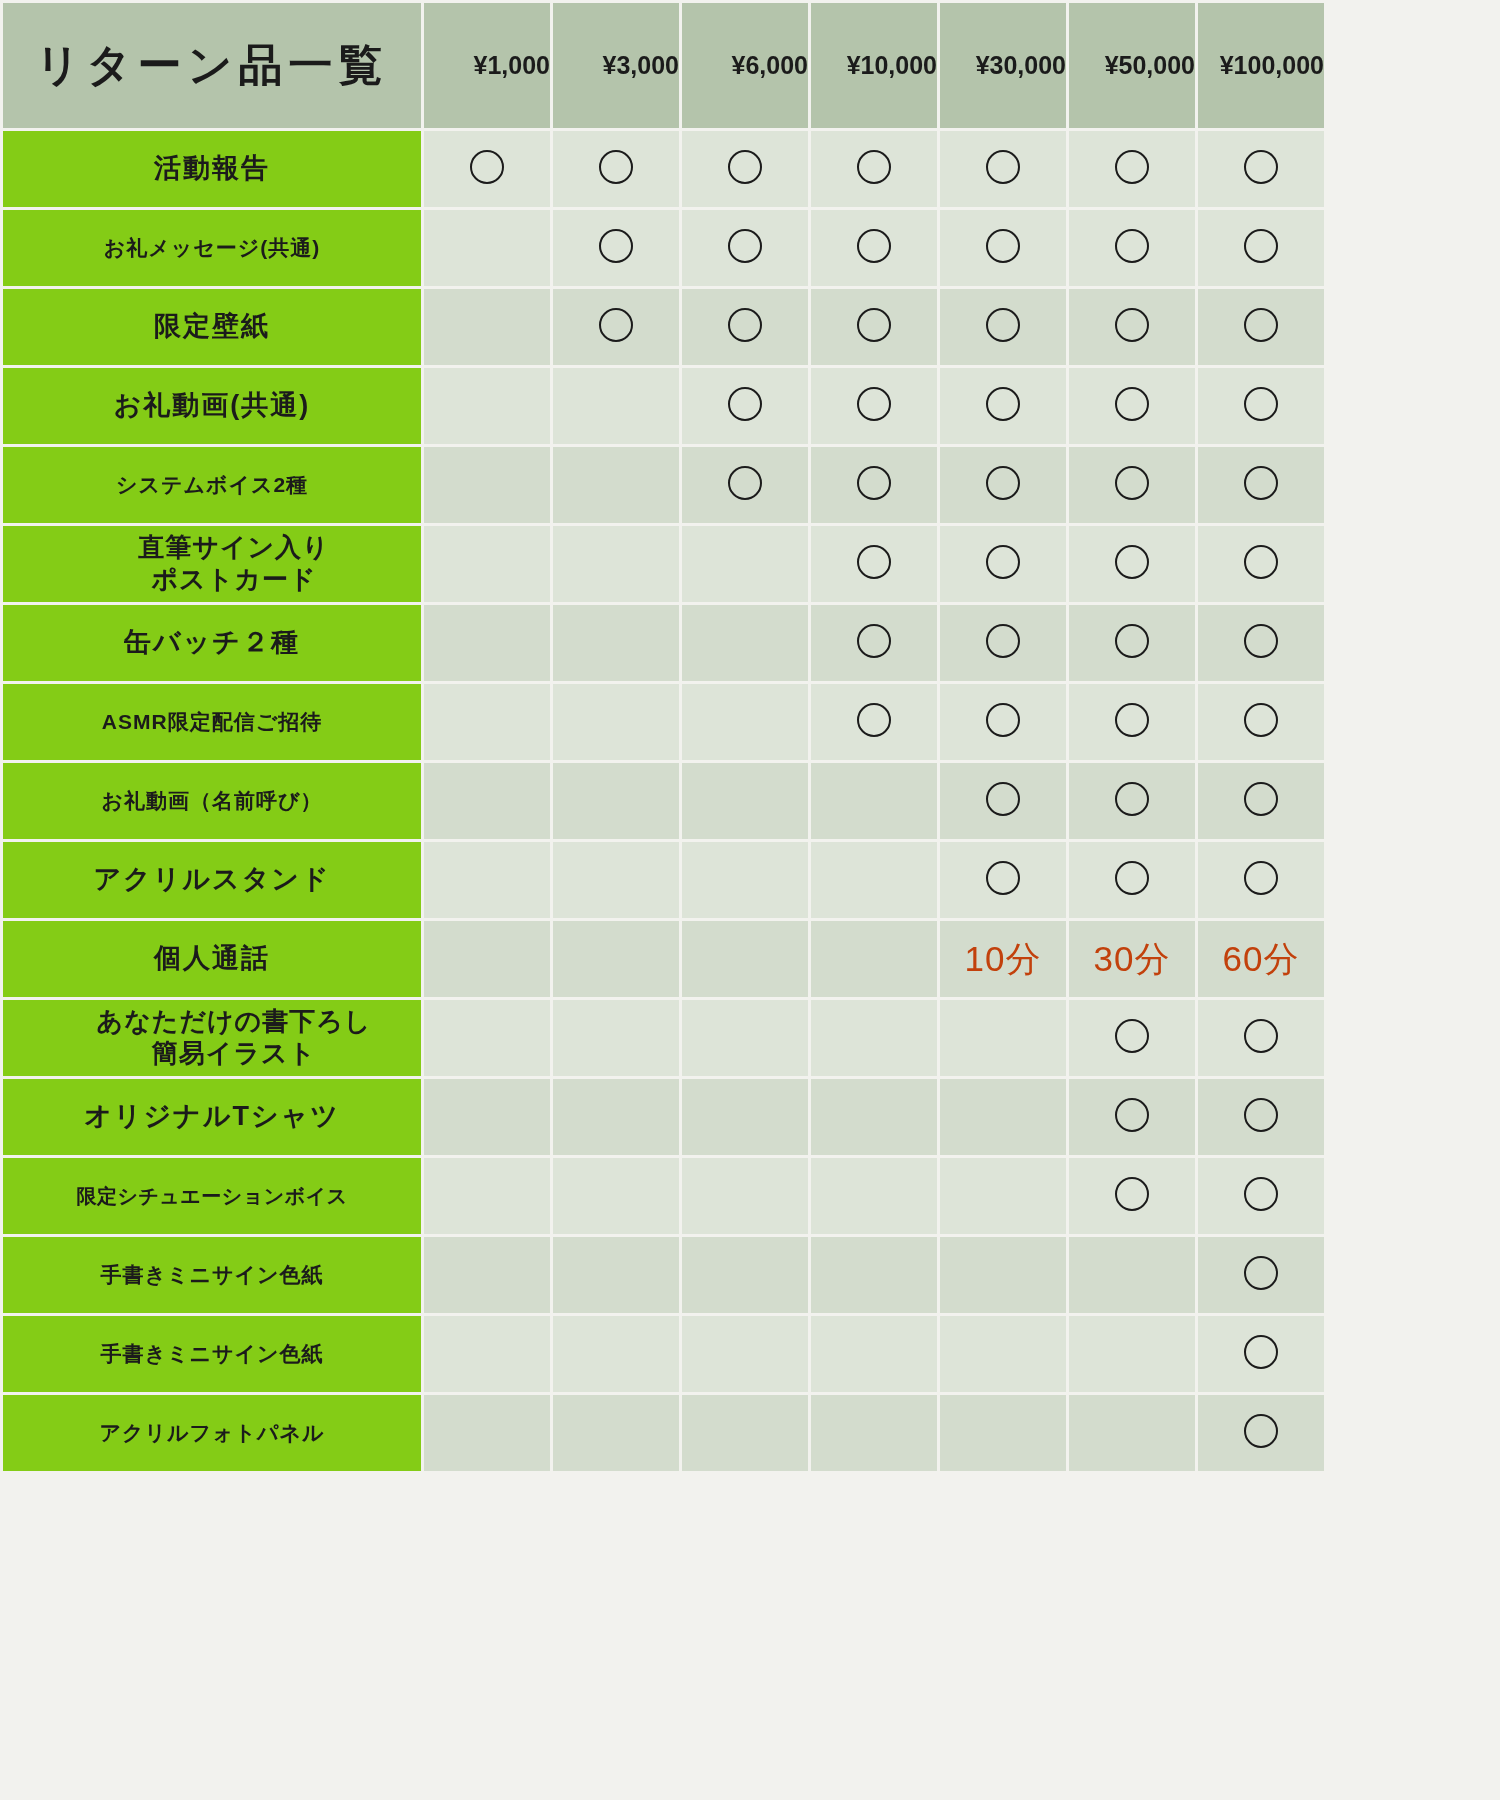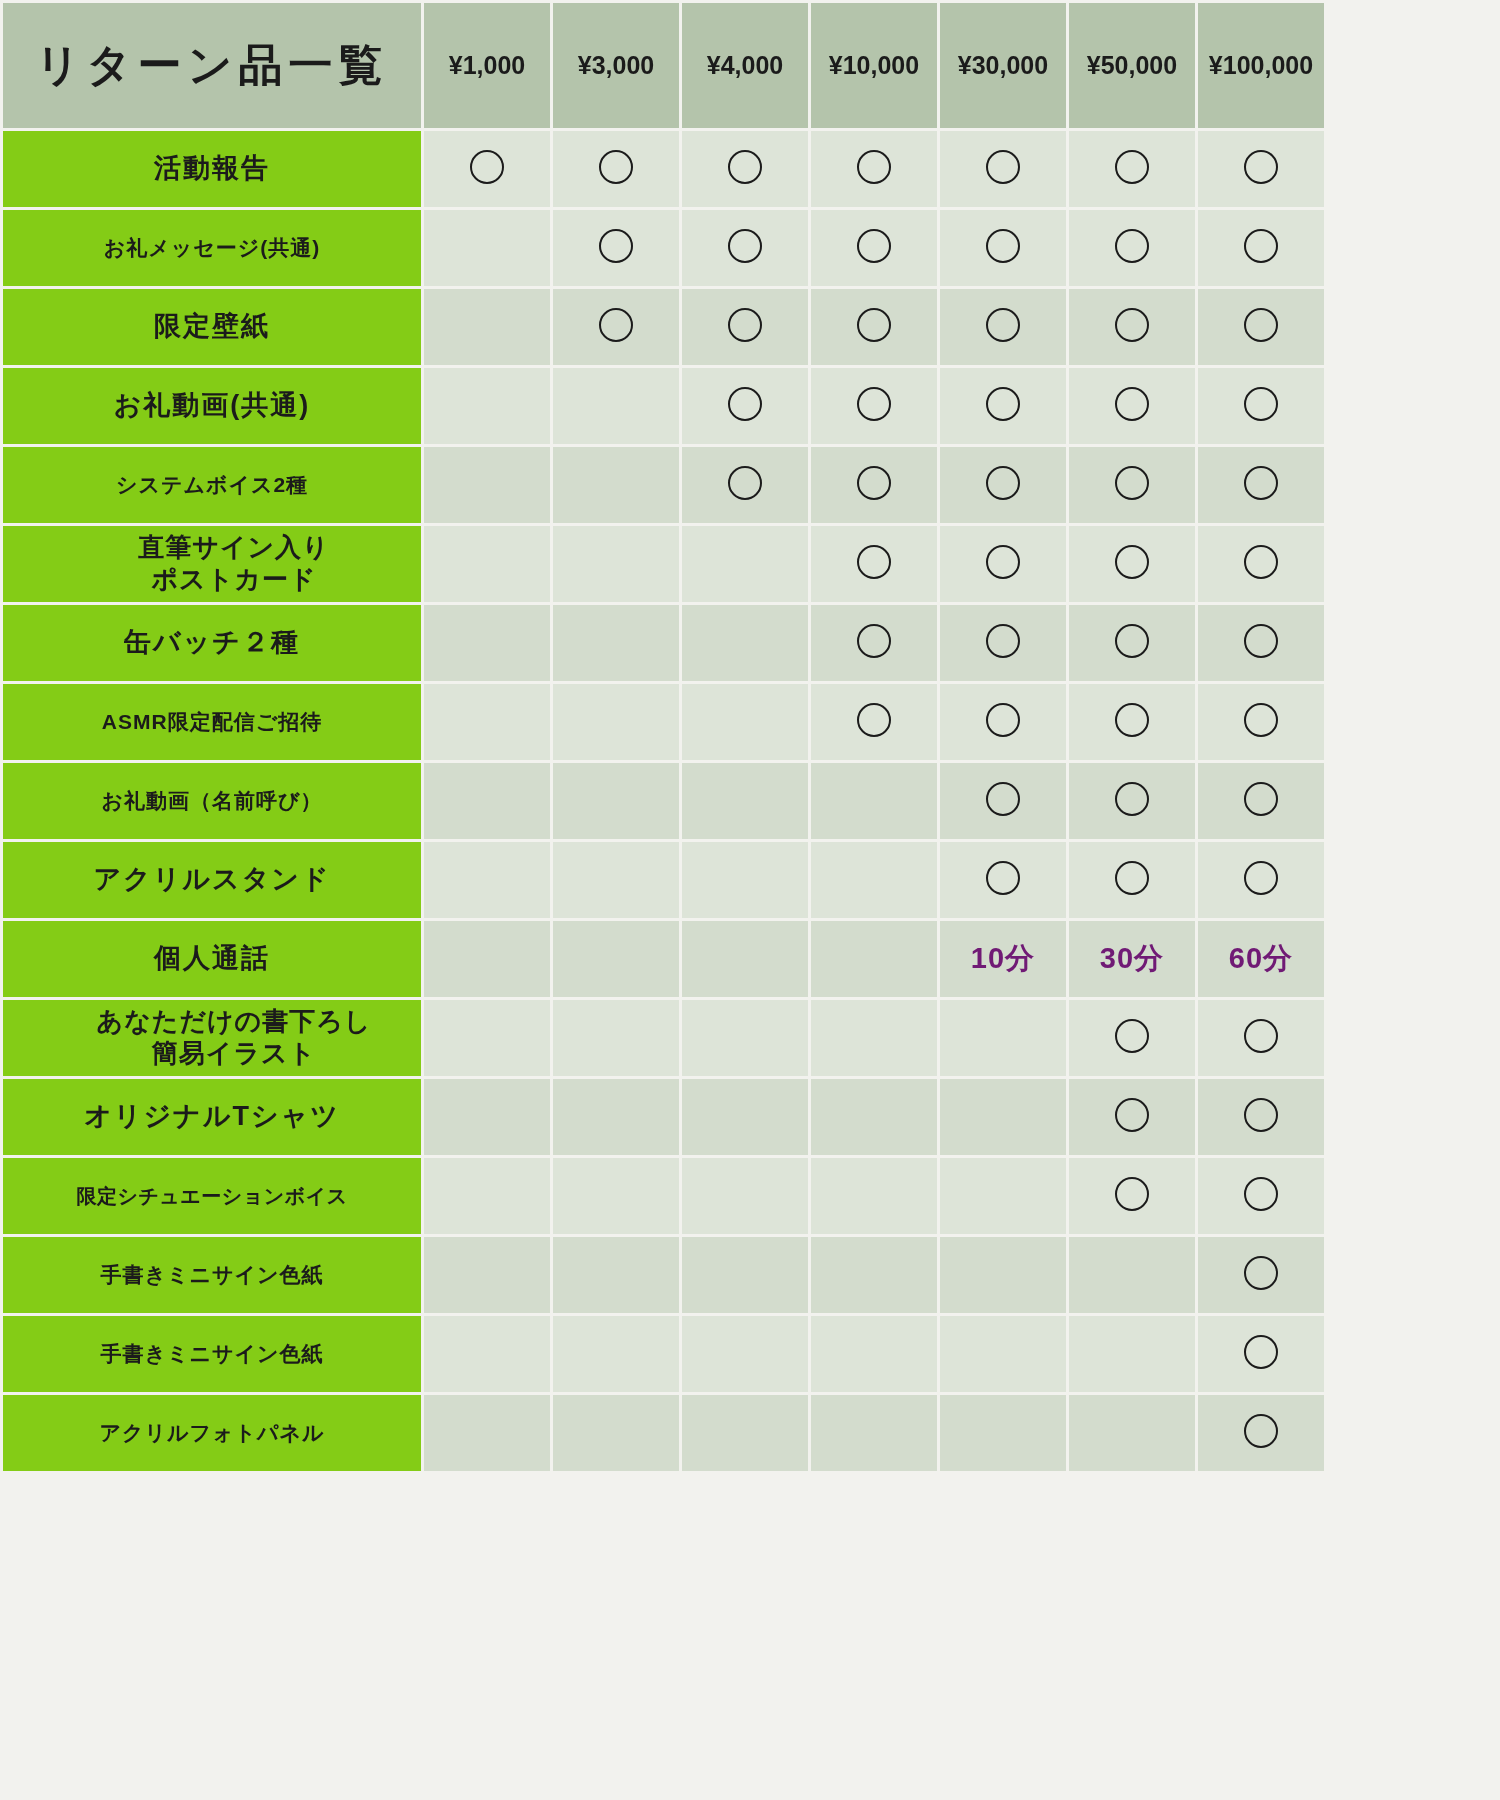--- a/index.html
+++ b/index.html
@@ -50,20 +50,21 @@
     color: #1b1b1b;
     text-align: center;
   }
   .hdr-tier {
     background: #b4c4ab;
     height: 125px;
     font-size: 25px;
     font-weight: bold;
     color: #1b1b1b;
     letter-spacing: 0px;
+    text-align: right;
   }
 
   
   .row-label {
     background: #84cc16;
     height: 76px;
     font-size: 27px;
     font-weight: bold;
     letter-spacing: 2px;
     line-height: 1.15;
@@ -95,24 +96,24 @@
 
   .mark {
     display: inline-block;
     width: 34px;
     height: 34px;
     border: 2.5px solid #1b1b1b;
     border-radius: 50%;
     box-sizing: border-box;
   }
   .txt {
-    font-size: 29px;
-    font-weight: bold;
+    font-size: 35px;
+    font-weight: normal;
     letter-spacing: 1px;
-    color: #701a75;
+    color: #c2410c;
   }
   .blank { display: inline-block; }
 </style>
 </head>
 <body>
 
 <div id="sheet">
   <table class="return-table">
     <colgroup>
       <col class="c-label">
@@ -122,21 +123,21 @@
         <col class="c-tier">
       <col class="c-tier">
         <col class="c-tier">
         <col class="c-tier">
     </colgroup>
     <thead>
       <tr>
         <th class="hdr-title">リターン品一覧</th>
         <th class="hdr-tier">¥1,000</th>
         <th class="hdr-tier">¥3,000</th>
-        <th class="hdr-tier">¥4,000</th>
+        <th class="hdr-tier">¥6,000</th>
         <th class="hdr-tier">¥10,000</th>
         <th class="hdr-tier">¥30,000</th>
         <th class="hdr-tier">¥50,000</th>
         <th class="hdr-tier">¥100,000</th>
       </tr>
     </thead>
     <tbody id="table-body">
         <tr>
           <th class="row-label">
             <div>活動報告</div>

